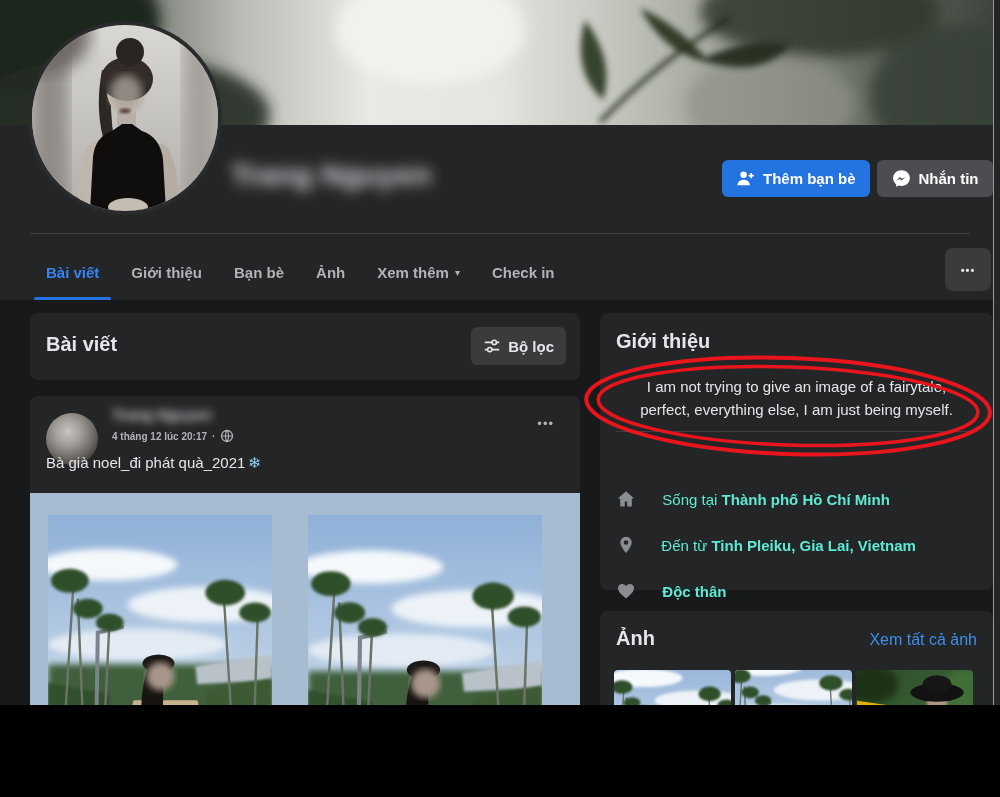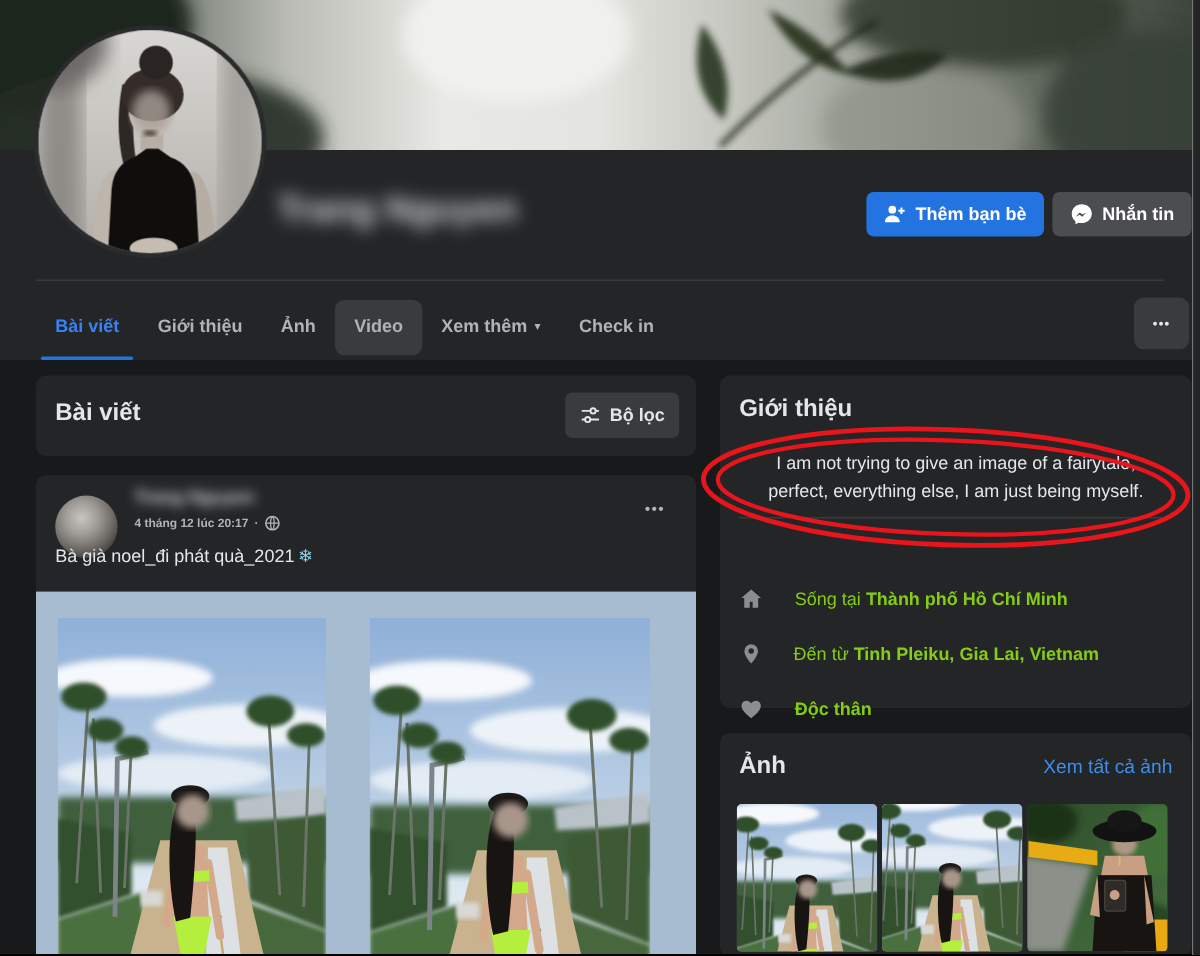--- a/index.html
+++ b/index.html
@@ -1,16 +1,16 @@
 <!DOCTYPE html>
 <html><head>
 <meta charset="utf-8">
 <style>
   html,body{margin:0;padding:0;background:#000;}
-  .stage{position:relative;width:1000px;height:795px;overflow:hidden;background:#18191a;
+  .stage{position:relative;width:1000px;height:705px;overflow:hidden;background:#18191a;
          font-family:"Liberation Sans","DejaVu Sans",sans-serif;color:#e4e6eb;}
   svg{display:block;}
 
   
   .cover{position:absolute;left:0;top:0;width:1000px;height:125px;overflow:hidden;cursor:pointer;}
   .header-bg{position:absolute;left:0;top:125px;width:1000px;height:175px;background:#242526;}
   .avatar-ring{position:absolute;left:32px;top:25px;width:186px;height:186px;border-radius:50%;
                overflow:hidden;box-shadow:0 0 0 4px #2a2b2c;cursor:pointer;background:#555;}
   .profile-name{position:absolute;left:231px;top:158px;font-size:30px;font-weight:700;
                 color:#d6d9de;filter:blur(7px);white-space:nowrap;}
@@ -59,21 +59,21 @@
   .post-photo{position:absolute;top:22px;overflow:hidden;cursor:pointer;}
   .post-photo.p1{left:18px;width:224px;height:282px;}
   .post-photo.p2{left:278px;width:234px;height:282px;}
 
   .intro-card{left:600px;top:313px;width:393px;height:277px;}
   .intro-card h2{position:absolute;left:16px;top:17px;}
   .bio{position:absolute;left:28px;right:28px;top:62px;margin:0;text-align:center;
        font-size:15px;line-height:23px;color:#e4e6eb;}
   .intro-divider{position:absolute;left:16px;right:16px;top:118px;height:1px;background:#3e4042;}
   .intro-row{position:absolute;left:16px;right:16px;display:flex;align-items:center;gap:13px;
-       font-size:15px;color:#84cc16;white-space:pre-wrap;}
+       font-size:15px;color:#5eead4;white-space:pre-wrap;}
   .intro-row b{font-weight:700;}
   .row0{top:142px;}.row1{top:188px;gap:12px;}.row2{top:234px;}
 
   .annotation{position:absolute;left:580px;top:352px;pointer-events:none;}
 
   .photos-card{left:600px;top:611px;width:393px;height:186px;}
   .photos-card h2{position:absolute;left:16px;top:16px;}
   .see-all{position:absolute;right:16px;top:20px;font-size:16px;color:#3d8fe8;cursor:pointer;}
   .thumb{position:absolute;top:59px;width:117px;height:123px;border-radius:4px;overflow:hidden;cursor:pointer;}
   .t1{left:14px;}.t2{left:135px;}.t3{left:256px;}
@@ -254,24 +254,24 @@
 
   <nav class="tabs">
     <div class="tab active">
       <span>Bài viết</span>
       <div class="underline"></div>
     </div>
     <div class="tab">
       <span>Giới thiệu</span>
     </div>
     <div class="tab">
+      <span>Bạn bè</span>
+    </div>
+    <div class="tab">
       <span>Ảnh</span>
-    </div>
-    <div class="tab boxed">
-      <span>Video</span>
     </div>
     <div class="tab">
       <span>Xem thêm</span>
       <span class="caret">▾</span>
     </div>
     <div class="tab">
       <span>Check in</span>
     </div>
   </nav>
   <button class="tabs-more">•••</button>

